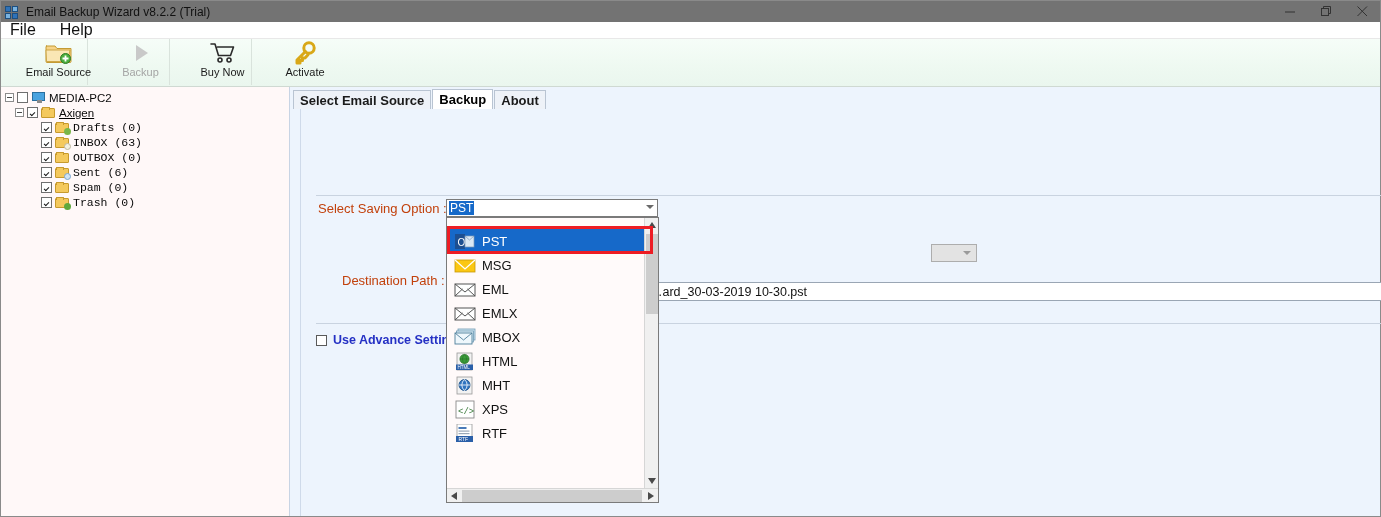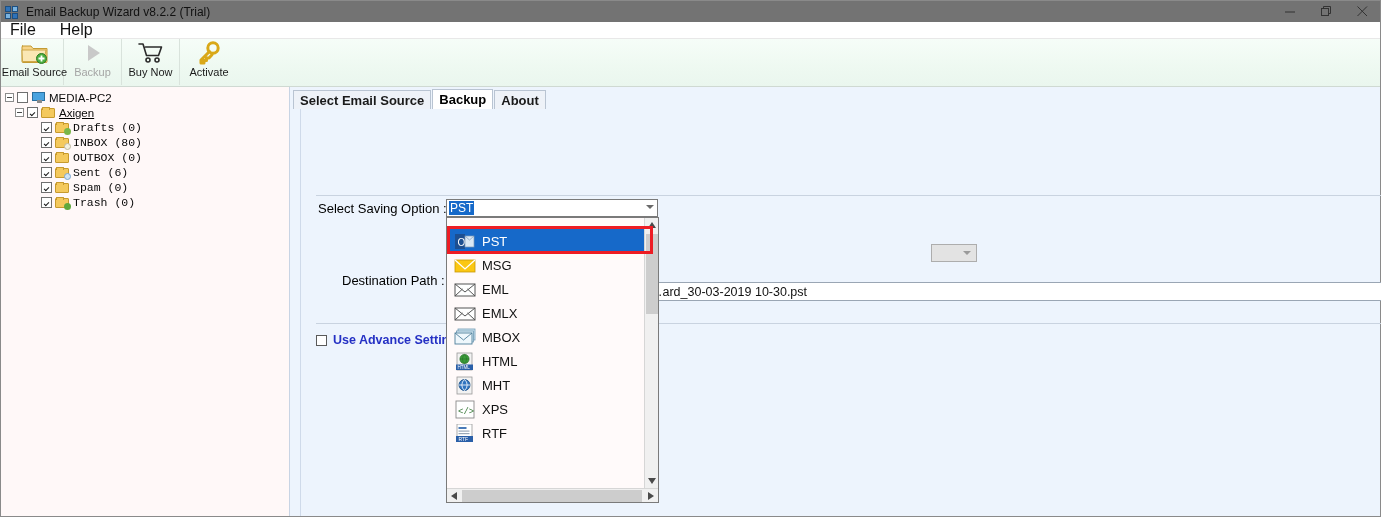--- a/index.html
+++ b/index.html
@@ -58,20 +58,21 @@
     flex:0 0 48px; height:48px;
     background:linear-gradient(180deg,#f6fdf8 0%, #eef9f1 60%, #eaf6ee 100%);
     border-bottom:1px solid #cfd9d2;
     display:flex; align-items:flex-start; padding-left:5px;
   }
   .tb-btn {
     width:58px; height:46px; display:flex; flex-direction:column;
     align-items:center; justify-content:flex-start; padding-top:2px;
     border-right:1px solid #d9e3dc;
     position:relative;
+    margin-left:24px;
   }
   .tb-btn:last-child { border-right:none; }
   .tb-ico { height:24px; display:flex; align-items:center; justify-content:center; }
   .tb-label { font-size:11px; color:#1a1a1a; margin-top:1px; white-space:nowrap; }
   .tb-btn.disabled .tb-label { color:#a5a5a5; }
 
   
   .content { flex:1 1 auto; display:flex; min-height:0; }
 
   .treepanel {
@@ -143,21 +144,21 @@
   }
   .tab.active { background:#ffffff; height:20px; color:#000; }
 
   .form {
     position:absolute; left:10px; top:22px; right:0; bottom:0;
     background:#edf4fd; border-left:1px solid #cfdaea;
   }
 
   .sep { position:absolute; height:1px; background:#c9d3e0; }
 
-  .lbl { position:absolute; font-size:13px; color:#000000; white-space:nowrap; }
+  .lbl { position:absolute; font-size:13px; color:#c2410c; white-space:nowrap; }
 
   
   .combo {
     position:absolute; background:#fff; border:1px solid #7a7a7a;
     height:18px; display:flex; align-items:center;
   }
   .combo .selval {
     background:#1669c9; color:#fff; font-size:12px; padding:0 1px; margin-left:2px;
   }
   .combo .arrow {
@@ -331,21 +332,21 @@
         <span class="tlabel">Drafts (0)</span>
       </div>
 
       <div class="tnode indent2">
         <span class="expander spacer"></span>
         <span class="cbx checked"></span>
         <span class="ticon">
             <span class="folder"></span>
             <span class="badge-sm" style="background:#f2efe0;border:1px solid #bdb89d;"></span>
           </span>
-        <span class="tlabel">INBOX (80)</span>
+        <span class="tlabel">INBOX (63)</span>
       </div>
 
       <div class="tnode indent2">
         <span class="expander spacer"></span>
         <span class="cbx checked"></span>
         <span class="ticon">
             <span class="folder"></span>
           </span>
         <span class="tlabel">OUTBOX (0)</span>
       </div>

